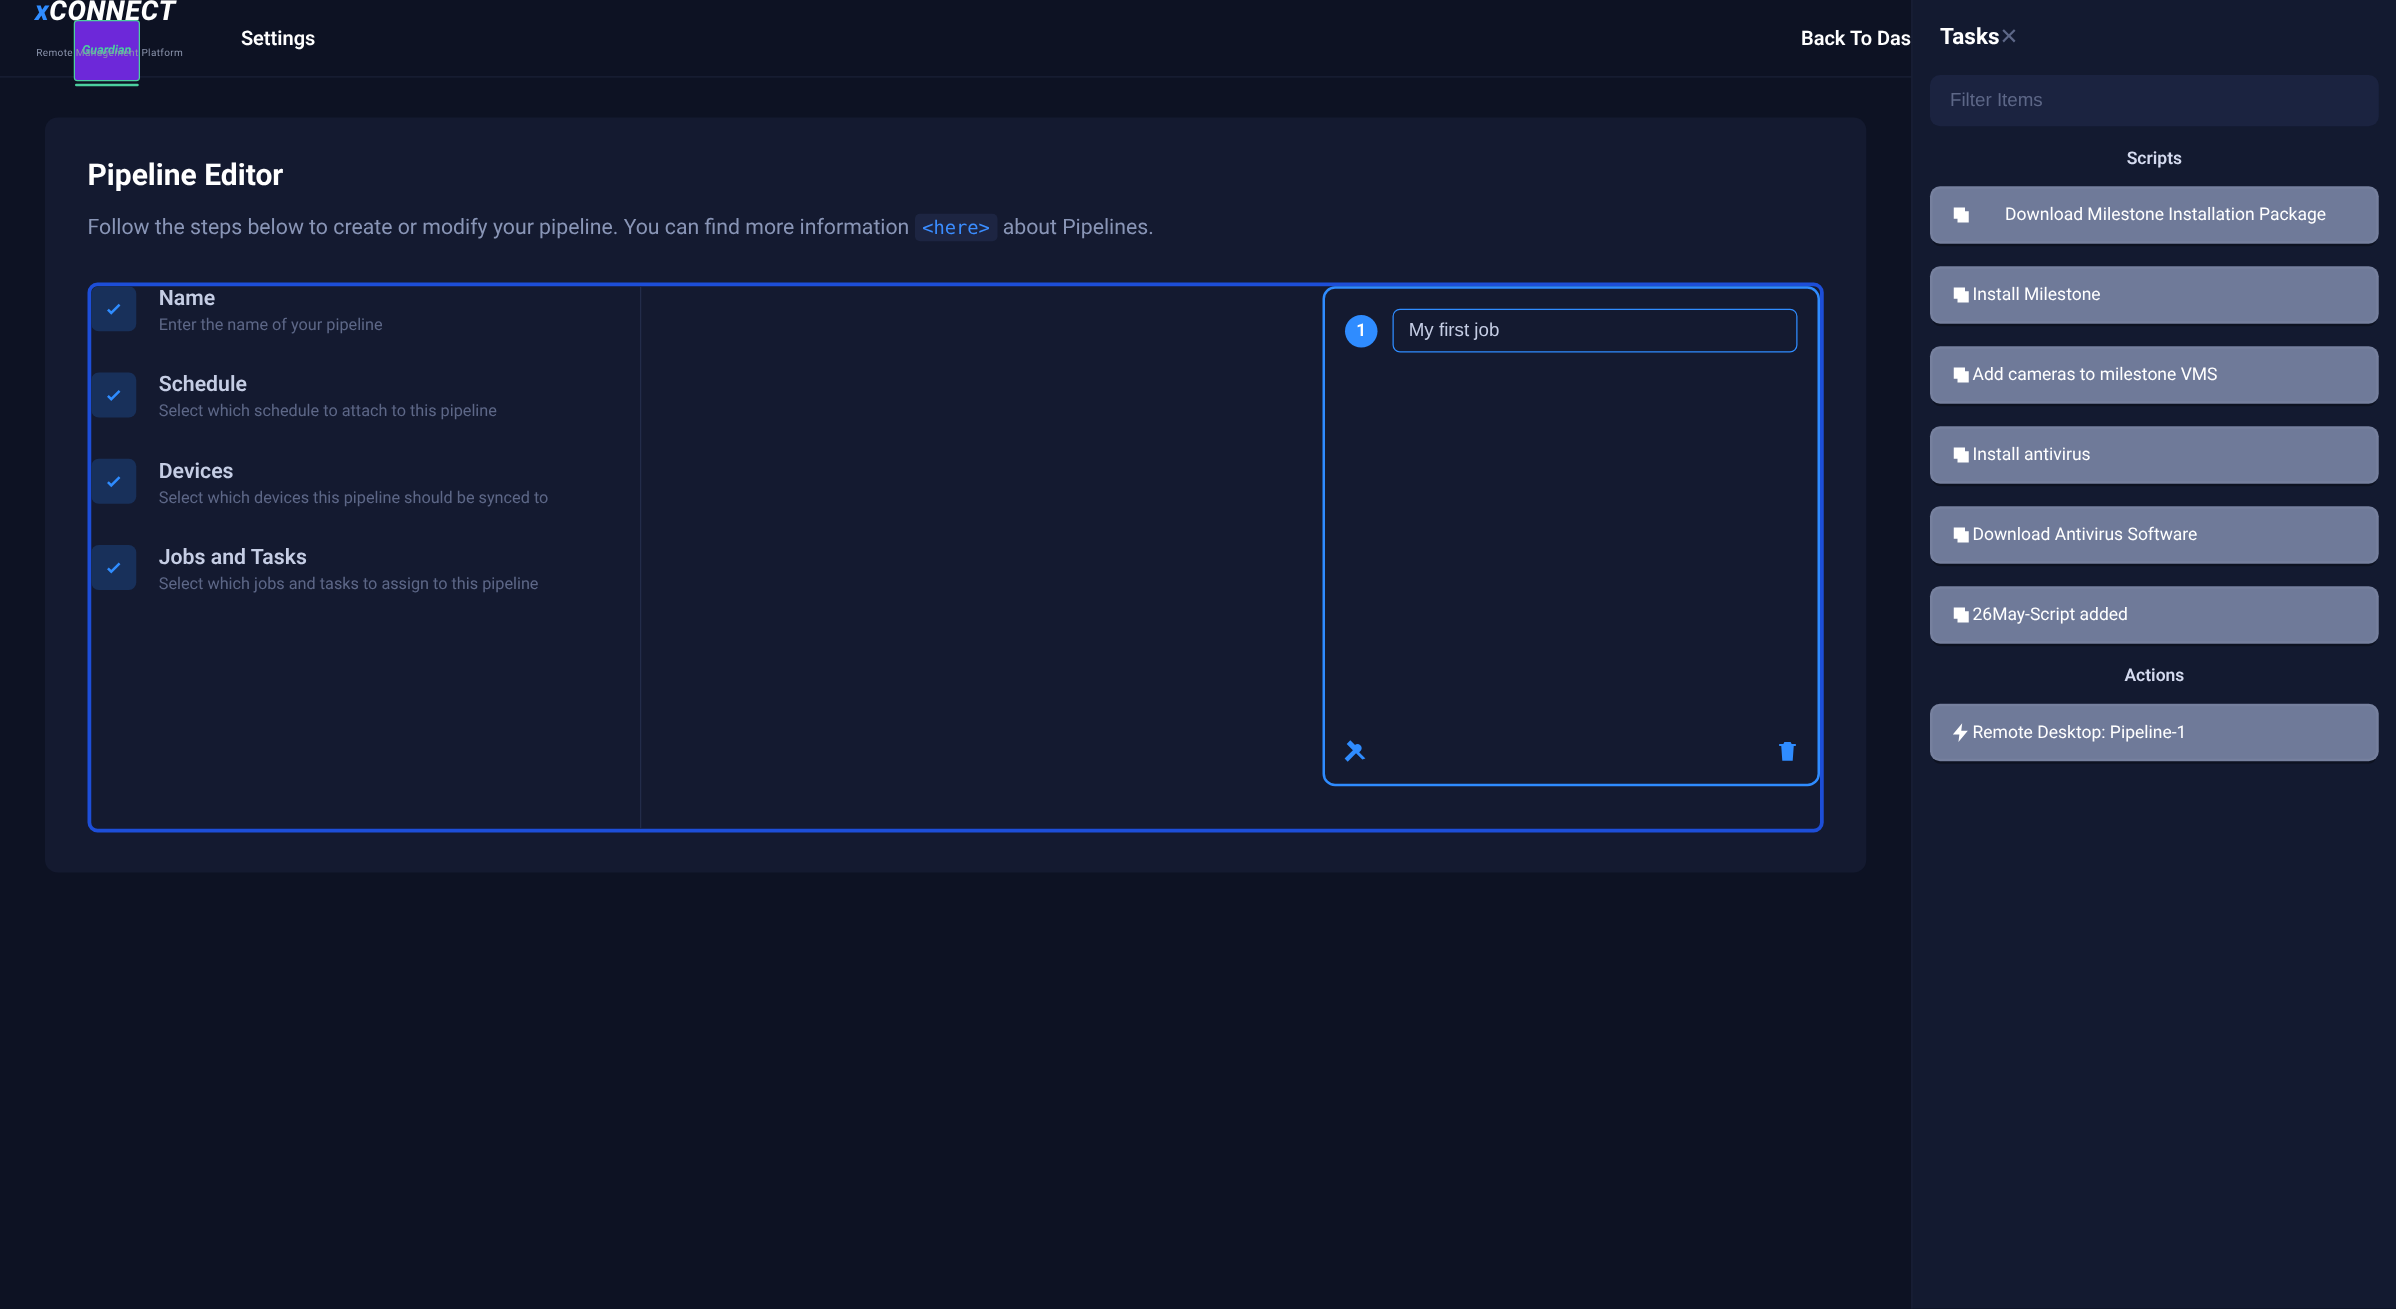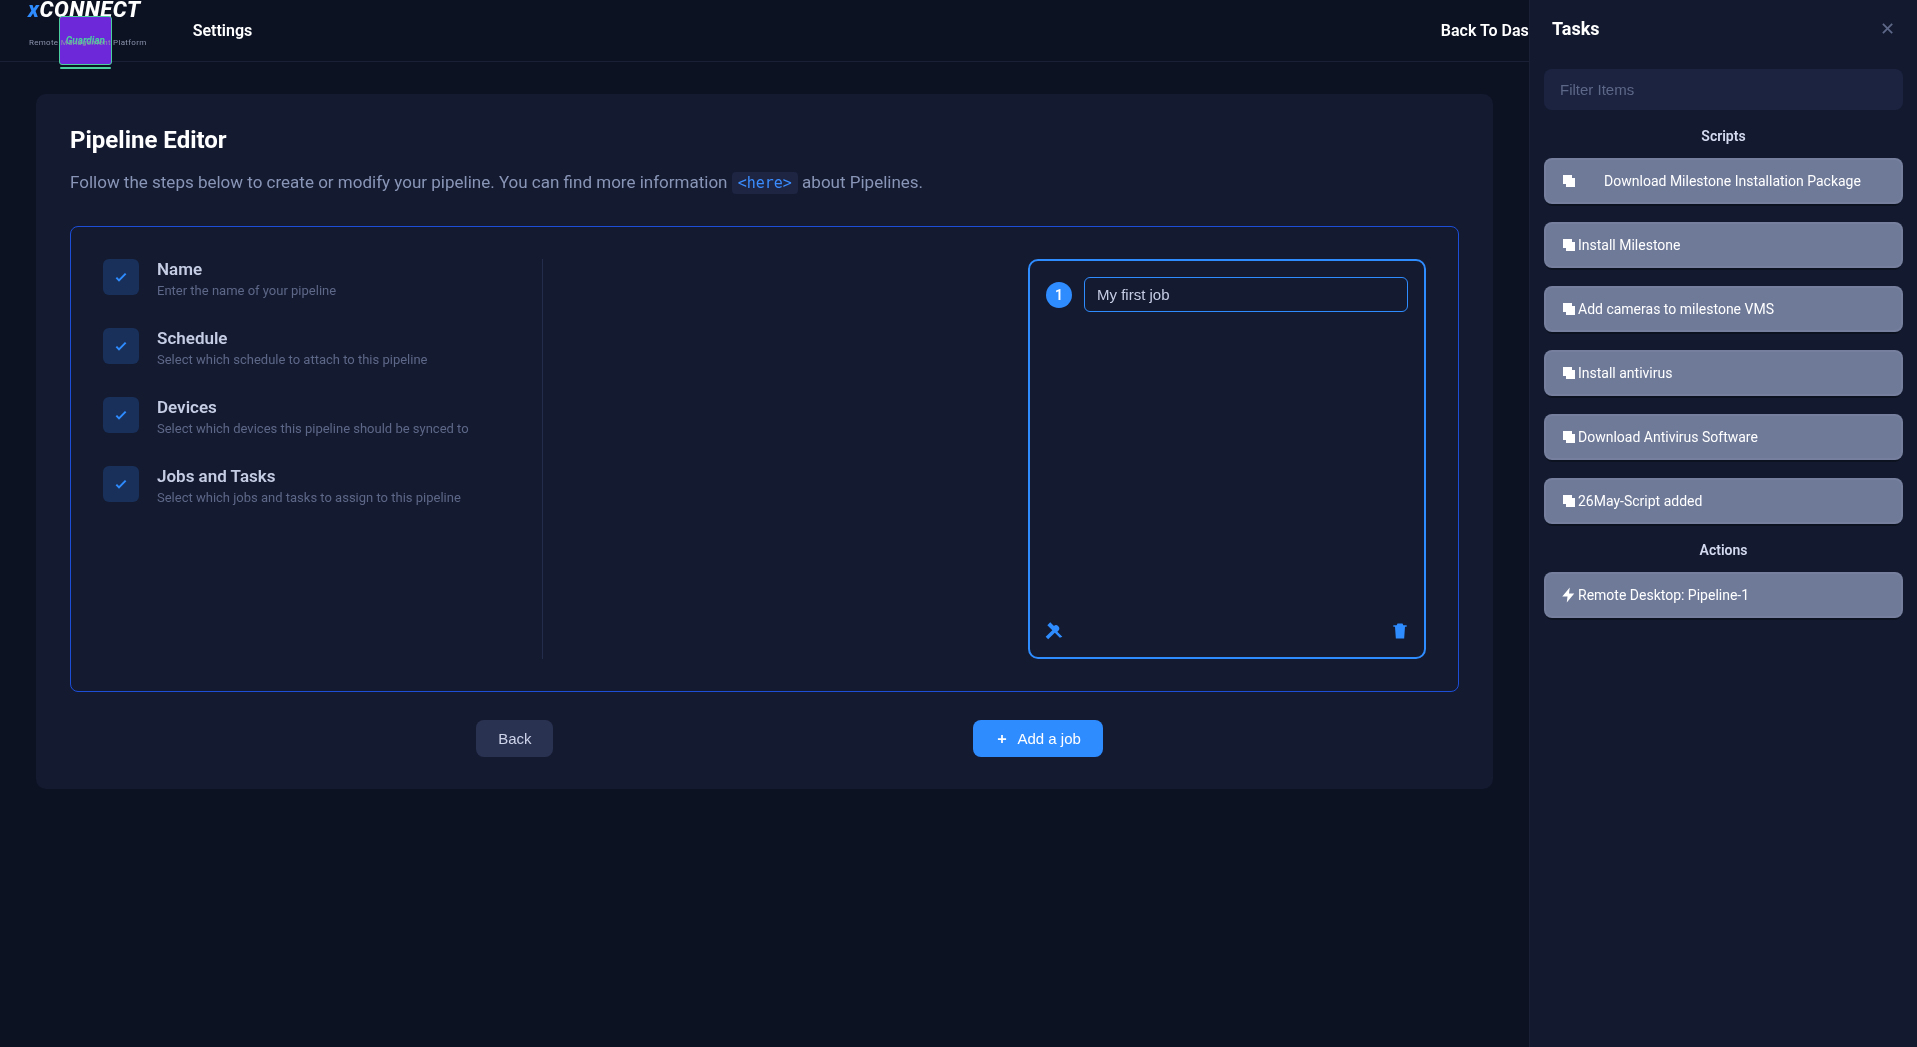--- a/index.html
+++ b/index.html
@@ -67,23 +67,22 @@
 .page-desc { color: #8995b6; font-size: 17px; margin-bottom: 34px; }
 .here-code {
   background: #1d2542;
   color: #3b8dff;
   font-family: ui-monospace, Menlo, Consolas, monospace;
   padding: 2px 6px;
   border-radius: 4px;
   font-size: 15px;
 }
 .wizard {
-  border: 1px solid #1d4ed8;
-  border-radius: 8px;
-  padding: 32px;
+  border: 3px solid #1d4ed8;
+  border-radius: 8px;
   display: flex;
   gap: 0;
   min-height: 440px;
 }
 .steps { width: 440px; border-right: 1px solid #232c4a; padding-right: 30px; }
 .step {
   display: flex;
   gap: 18px;
   margin-bottom: 30px;
   align-items: flex-start;
@@ -169,21 +168,21 @@
 
 .tasks-panel {
   position: absolute;
   top: 0; right: 0;
   width: 388px;
   height: 100%;
   background: #131a30;
   border-left: 1px solid #1a2137;
   padding: 18px 14px;
 }
-.tasks-header { display: flex; justify-content: space-between; align-items: center; margin-bottom: 30px; padding: 0 8px;}
+.tasks-header { display: flex; align-items: center; margin-bottom: 20px; padding: 0 8px;}
 .tasks-title { font-size: 18px; font-weight: 700; }
 .close-x { color: #5d6787; font-size: 18px; cursor: pointer; }
 .filter-input {
   width: 100%;
   background: #1b2340;
   border: none;
   border-radius: 8px;
   padding: 12px 16px;
   color: #c5cde4;
   font-size: 15px;
@@ -292,29 +291,20 @@
             <span>
               <svg viewBox="0 0 24 24">
                   <path d="M6 7h12l-1 14H7L6 7zm3-4h6l1 2H8l1-2zM4 5h16v2H4z"></path>
                 </svg>
             </span>
           </div>
         </div>
       </div>
     </div>
 
-    <div class="actions-row">
-      <button class="btn-back">Back</button>
-      <button class="btn-add">
-        <svg viewBox="0 0 24 24" fill="none" stroke-width="3">
-            <path d="M12 5v14M5 12h14"></path>
-          </svg>
-        <span>Add a job</span>
-      </button>
-    </div>
   </div>
 </div>
 
 <div class="tasks-panel">
   <div class="tasks-header">
     <div class="tasks-title">Tasks</div>
     <div class="close-x">✕</div>
   </div>
   <input class="filter-input" placeholder="Filter Items" style="">
 

